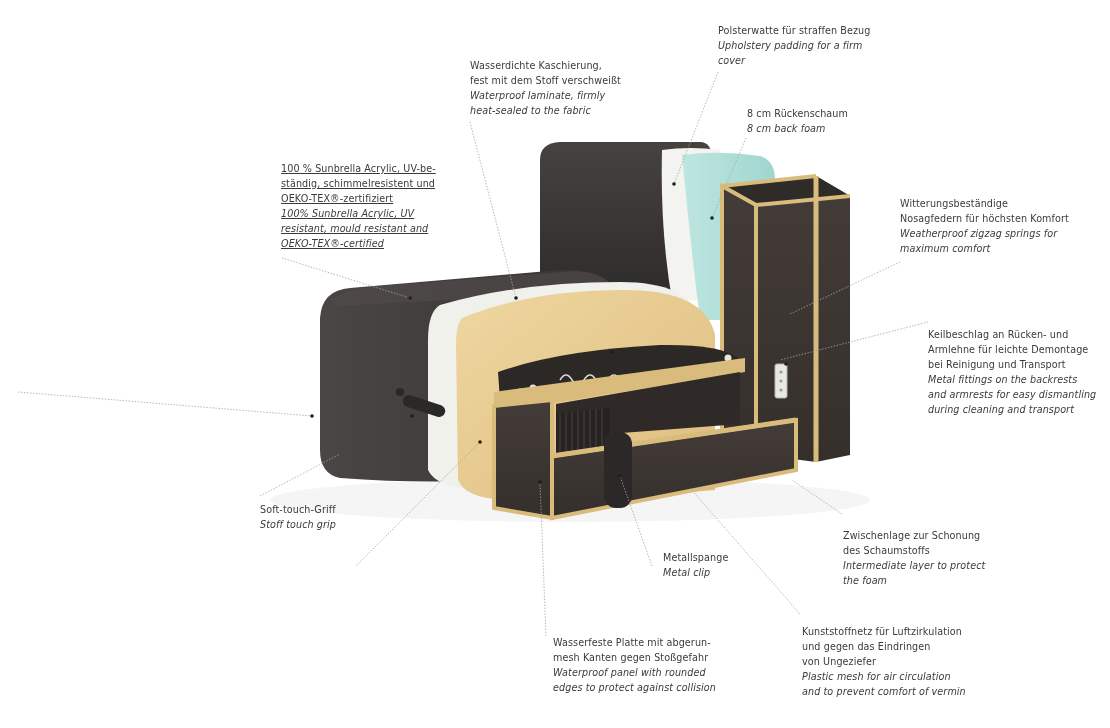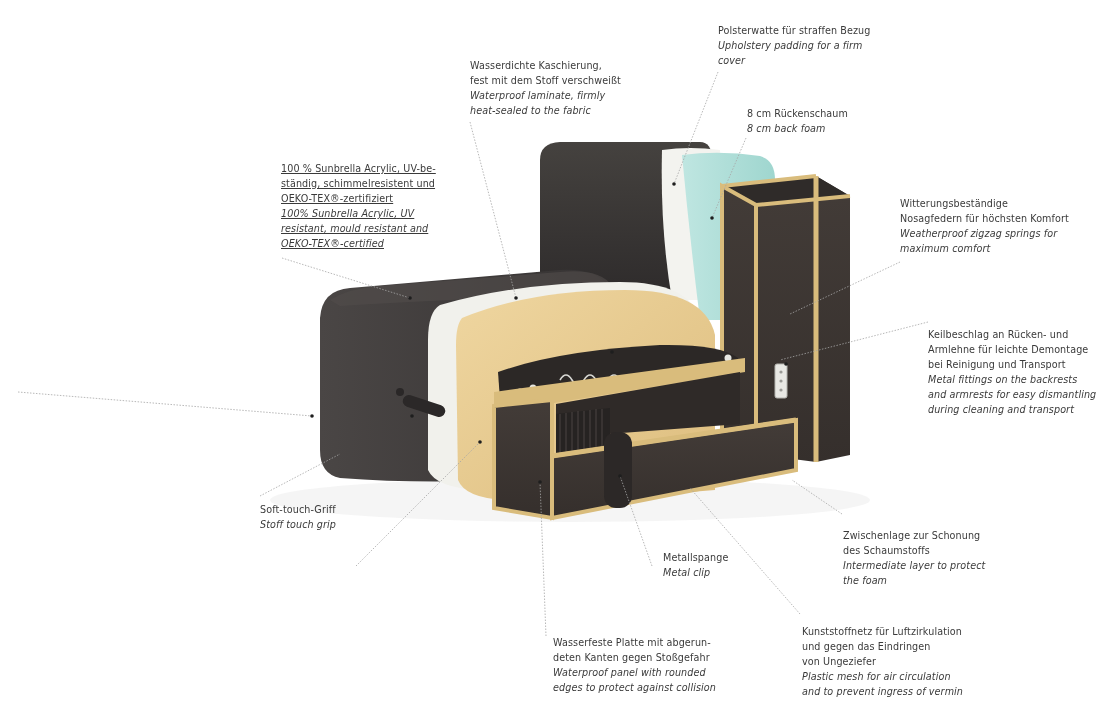--- a/index.html
+++ b/index.html
@@ -176,36 +176,36 @@
 
 
   <div class="label" style="left:260px; top:502px; width:120px;">
     <span class="de">Soft-touch-Griff</span>
     <span class="en">Stoff touch grip</span>
   </div>
 
 
   <div class="label" style="left:553px; top:635px; width:180px;">
     <span class="de">Wasserfeste Platte mit abgerun-</span>
-    <span class="de">deten Kanten gegen Stoßgefahr</span>
+    <span class="de">mesh Kanten gegen Stoßgefahr</span>
     <span class="en">Waterproof panel with rounded</span>
     <span class="en">edges to protect against collision</span>
   </div>
 
   <div class="label" style="left:653px; top:550px; width:90px;margin-left:10px;">
     <span class="de">Metallspange</span>
     <span class="en">Metal clip</span>
   </div>
 
   <div class="label" style="left:802px; top:624px; width:180px;">
     <span class="de">Kunststoffnetz für Luftzirkulation</span>
     <span class="de">und gegen das Eindringen</span>
     <span class="de">von Ungeziefer</span>
     <span class="en">Plastic mesh for air circulation</span>
-    <span class="en">and to prevent ingress of vermin</span>
+    <span class="en">and to prevent comfort of vermin</span>
   </div>
 
   <div class="label" style="left:843px; top:528px; width:160px;">
     <span class="de">Zwischenlage zur Schonung</span>
     <span class="de">des Schaumstoffs</span>
     <span class="en">Intermediate layer to protect</span>
     <span class="en">the foam</span>
   </div>
 
 </div>

